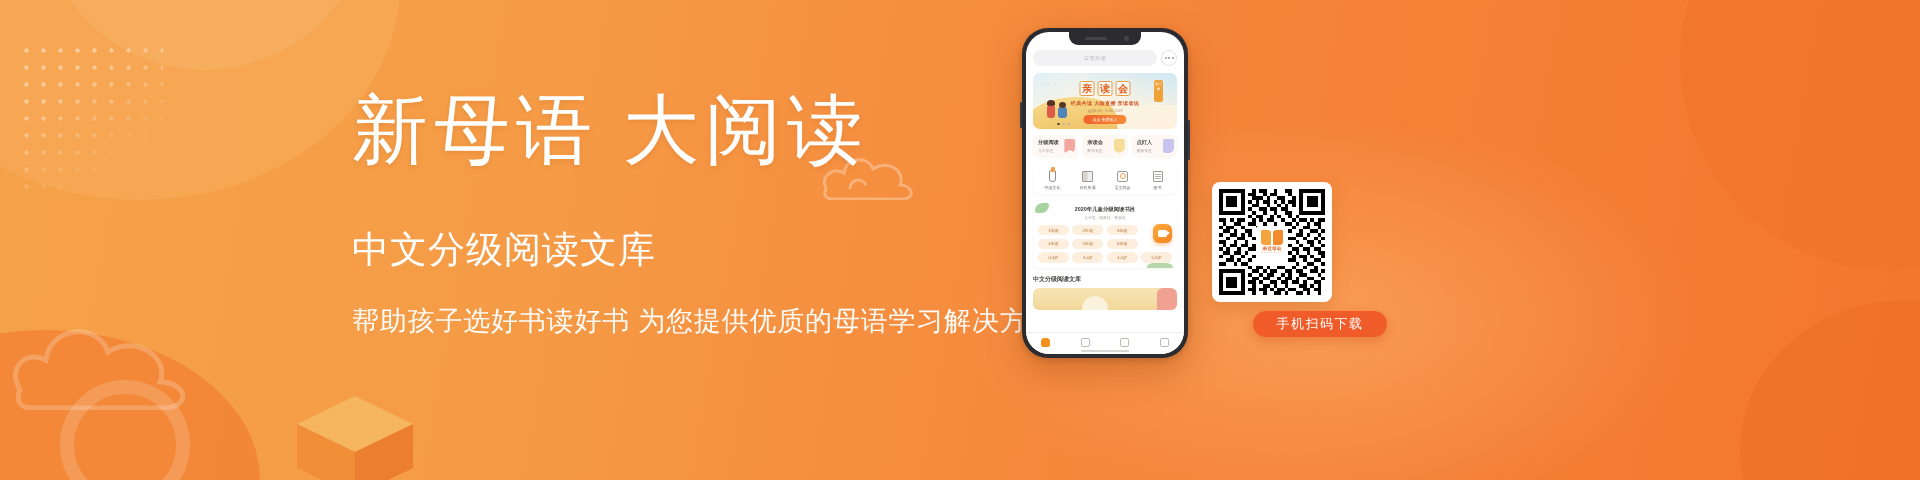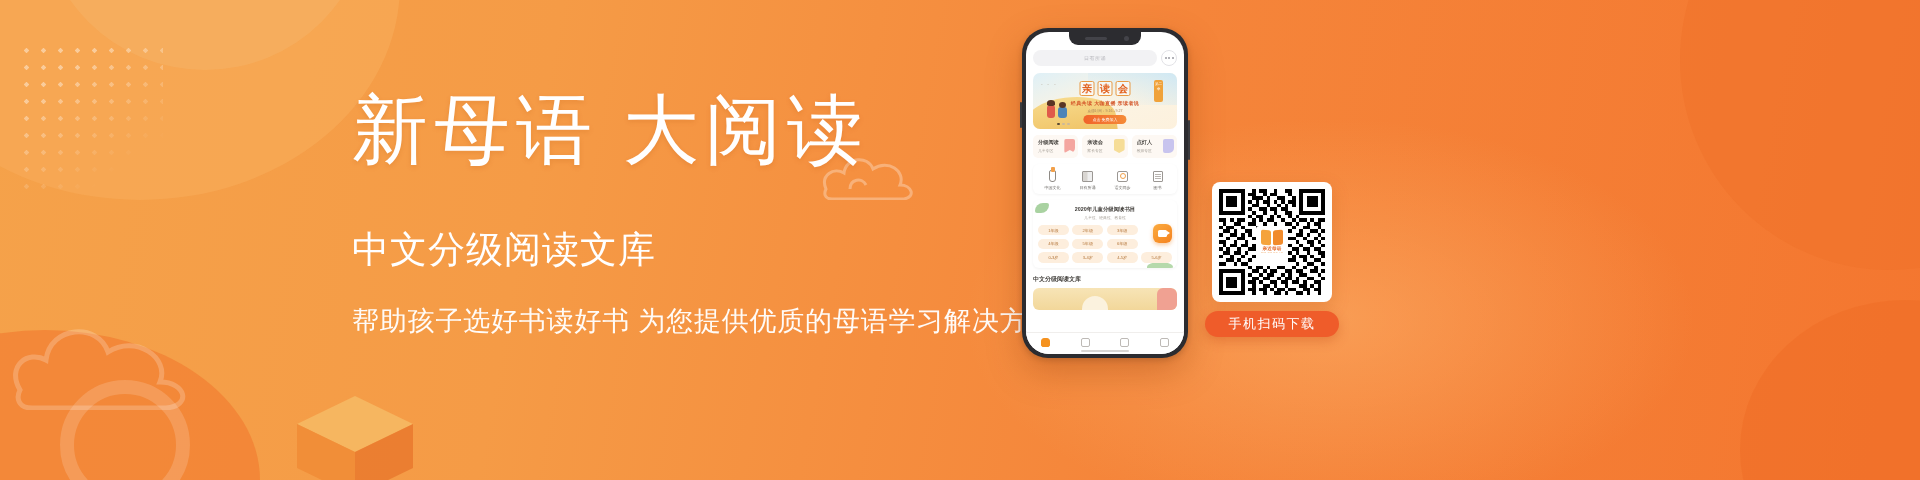--- a/index.html
+++ b/index.html
@@ -242,21 +242,21 @@
   .qr-logo .bk{ width:22px; height:15px; position:relative; }
   .qr-logo .bk i{
     position:absolute; top:0; width:10px; height:15px; background:#f18b2c; border-radius:2px;
   }
   .qr-logo .bk i:first-child{ left:0; transform:skewY(6deg); background:#f5a33c;}
   .qr-logo .bk i:last-child{ right:0; transform:skewY(-6deg);}
   .qr-logo .nm{ font-size:4.5px; color:#e2611f; font-weight:700; margin-top:1px; letter-spacing:.3px;}
   .qr-logo .py{ font-size:2.4px; color:#eda059; letter-spacing:.4px;}
 
   .dlbtn {
-    position:absolute; left:1205px; top:311px; width:134px; height:26px;
+    position:absolute; left:1253px; top:311px; width:134px; height:26px;
     background:#ef5c2a; border-radius:13px; color:#fff;
     display:flex; align-items:center; justify-content:center;
     font-size:13px; letter-spacing:1.5px;
     box-shadow:0 4px 12px rgba(190,60,15,.3);
   }
 </style>
 </head>
 <body>
 
 <div class="banner">

